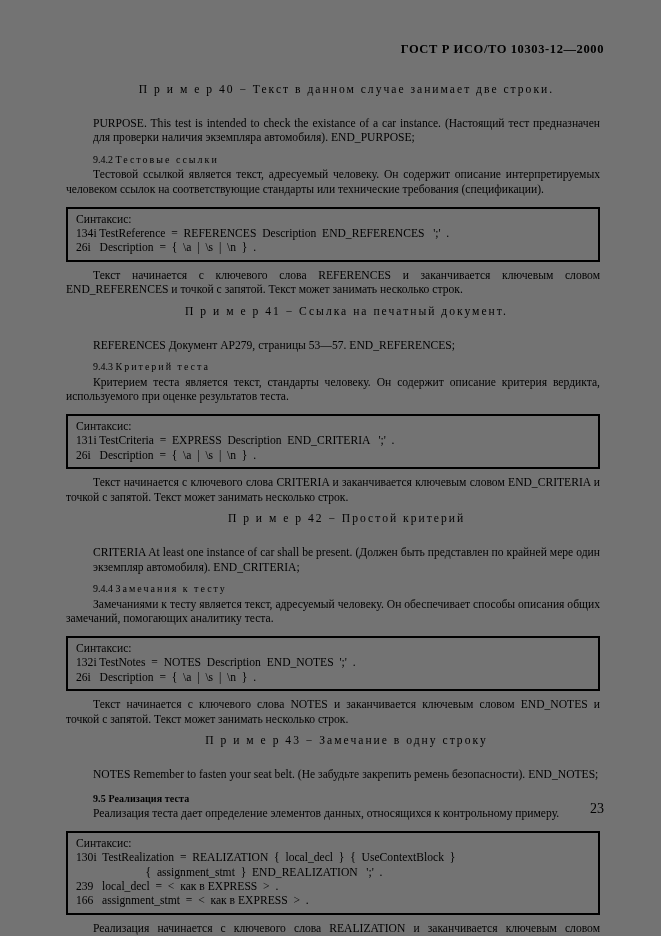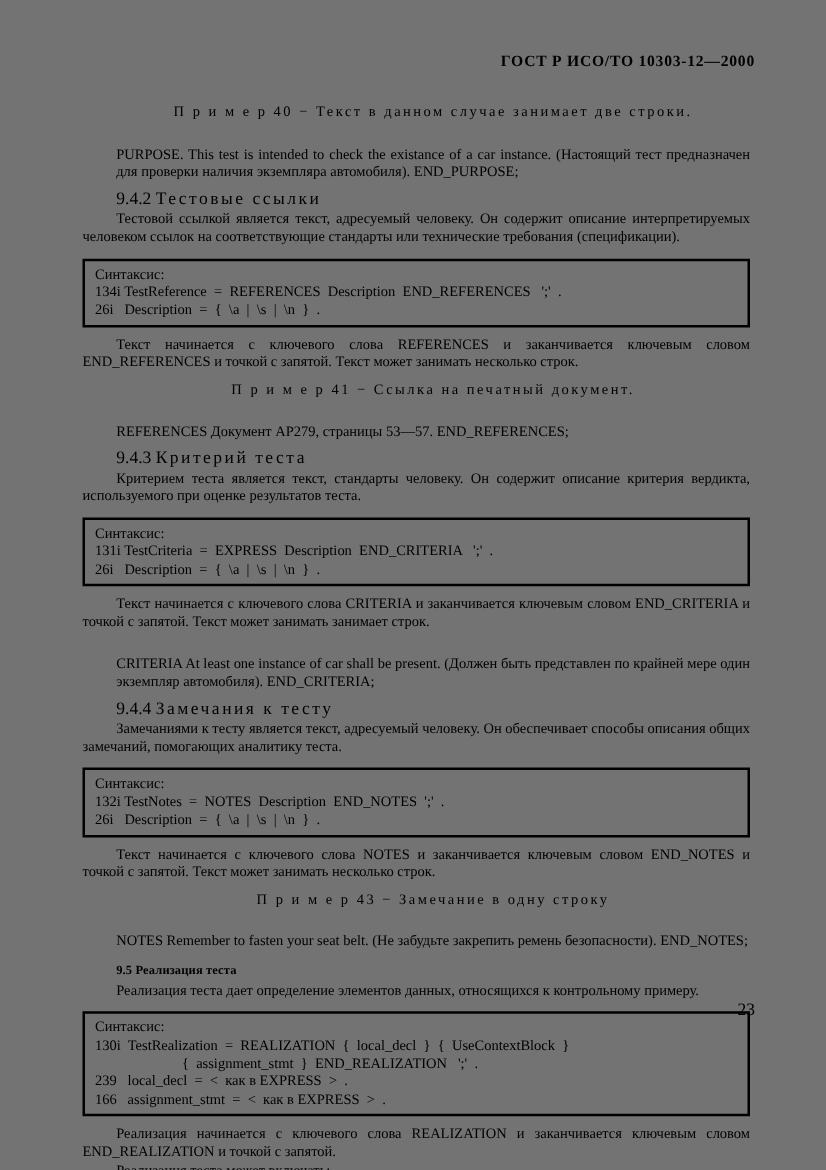--- a/index.html
+++ b/index.html
@@ -56,21 +56,21 @@
   }
   p.para-tight {
     margin-top: 1px;
   }
   .exlabel {
     letter-spacing: 2.0px;
   }
   h4.section {
     margin: 7px 0 0 0;
     padding-left: 27px;
-    font-size: 14px;
+    font-size: 10px;
     line-height: 14.6px;
     font-weight: normal;
     letter-spacing: 0px;
   }
   h4.section .secnum {
     letter-spacing: 0px;
   }
   h4.section .sectitle {
     letter-spacing: 2.0px;
   }
@@ -135,22 +135,23 @@
       <span class="secnum">9.4.3 </span><span class="sectitle">Критерий теста</span>
     </h4>
     <p class="indent para-tight">Критерием теста является текст, стандарты человеку. Он содержит описание критерия вердикта, используемого при оценке результатов теста.</p>
 
     <div class="syntax-box">
       <div class="line">Синтаксис:</div>
       <div class="line">131i TestCriteria  =  EXPRESS  Description  END_CRITERIA   ';'  .</div>
       <div class="line">26i   Description  =  {  \a  |  \s  |  \n  }  .</div>
     </div>
 
-    <p class="indent para">Текст начинается с ключевого слова CRITERIA и заканчивается ключевым словом END_CRITERIA и точкой с запятой. Текст может занимать занимает строк.</p>
+    <p class="indent para">Текст начинается с ключевого слова CRITERIA и заканчивается ключевым словом END_CRITERIA и точкой с запятой. Текст может занимать несколько строк.</p>
 
+    <p class="example exlabel">П р и м е р  42 − Простой критерий</p>
     <p class="example-body">CRITERIA At least one instance of car shall be present. (Должен быть представлен по крайней мере один экземпляр автомобиля). END_CRITERIA;</p>
 
     <h4 class="section">
       <span class="secnum">9.4.4 </span><span class="sectitle">Замечания к тесту</span>
     </h4>
     <p class="indent para-tight">Замечаниями к тесту является текст, адресуемый человеку. Он обеспечивает способы описания общих замечаний, помогающих аналитику теста.</p>
 
     <div class="syntax-box">
       <div class="line">Синтаксис:</div>
       <div class="line">132i TestNotes  =  NOTES  Description  END_NOTES  ';'  .</div>

